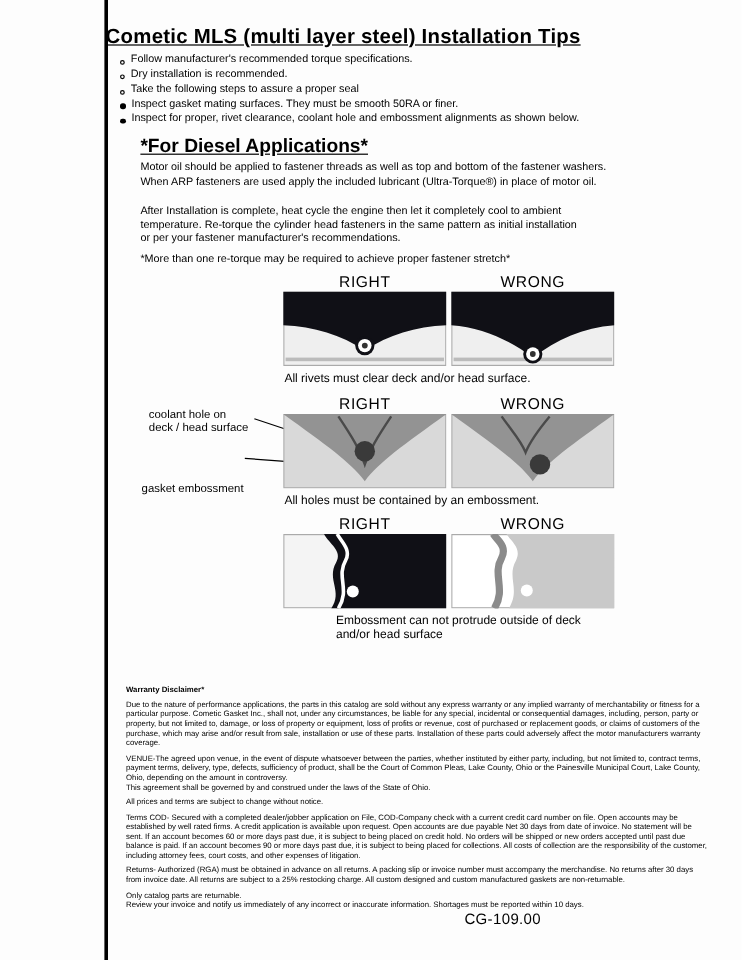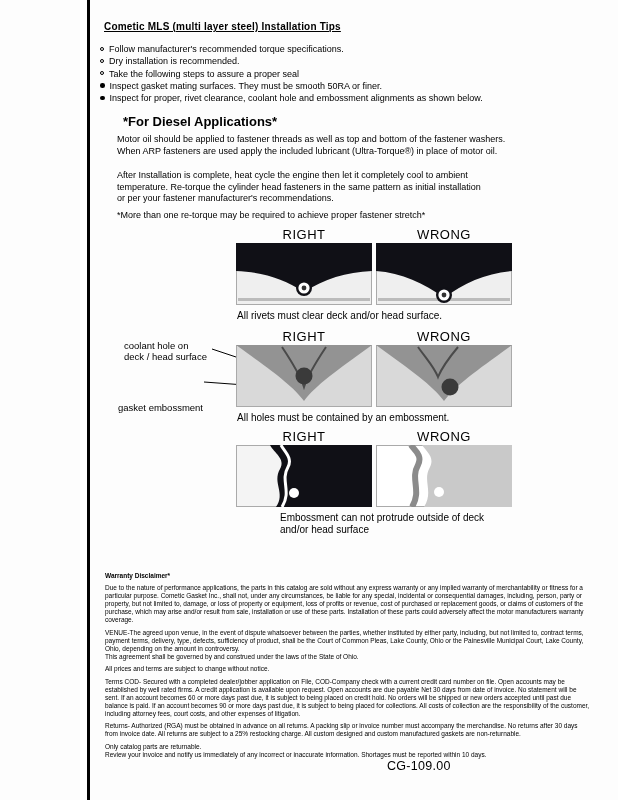--- a/index.html
+++ b/index.html
@@ -14,53 +14,54 @@
     overflow: hidden;
   }
   .spine {
     position: absolute;
     left: 87px; top: 0;
     width: 3px; height: 800px;
     background: #000;
   }
   .title {
     position: absolute;
-    left: 104px; top: 21px;
-    font-size: 10px;
+    left: 88px; top: 21px;
+    font-size: 17px;
     font-weight: bold;
     text-decoration: underline;
     letter-spacing: 0.2px;
   }
   .tips {
     position: absolute;
     left: 100px; top: 44px;
     font-size: 9px;
     line-height: 10px;
   }
-  .tip { display: flex; margin-bottom: 2.3px; }
+  .tip { display: flex; margin-bottom: 2.3px; align-items: flex-end; }
   .tip .b1 {
     flex: none;
     width: 4px; height: 4px;
     border: 1px solid #000;
     border-radius: 50%;
     margin: 2.5px 5px 0 0;
   }
   .tip.sub { }
   .tip .b2 {
     flex: none;
     width: 4.5px; height: 4.5px;
     background: #000;
     border-radius: 50%;
     margin: 2.5px 5px 0 0;
   }
   .diesel-h {
     position: absolute;
-    left: 123px; top: 114px;
-    font-size: 13px;
+    left: 117px; top: 114px;
+    font-size: 16px;
     font-weight: bold;
+    text-decoration: underline;
   }
   .para {
     position: absolute;
     left: 117px;
     width: 430px;
     font-size: 9px;
     line-height: 11.5px;
     white-space: pre-line;
   }
   .para1 { top: 134px; }

